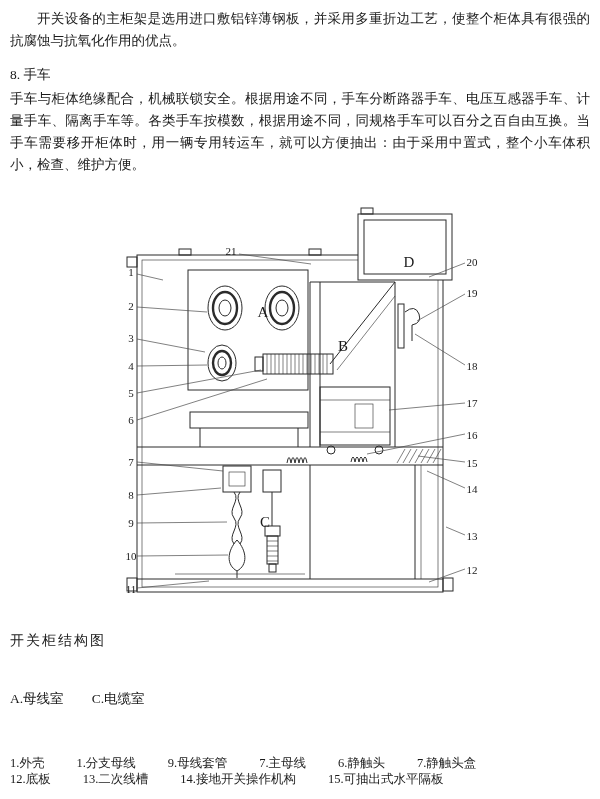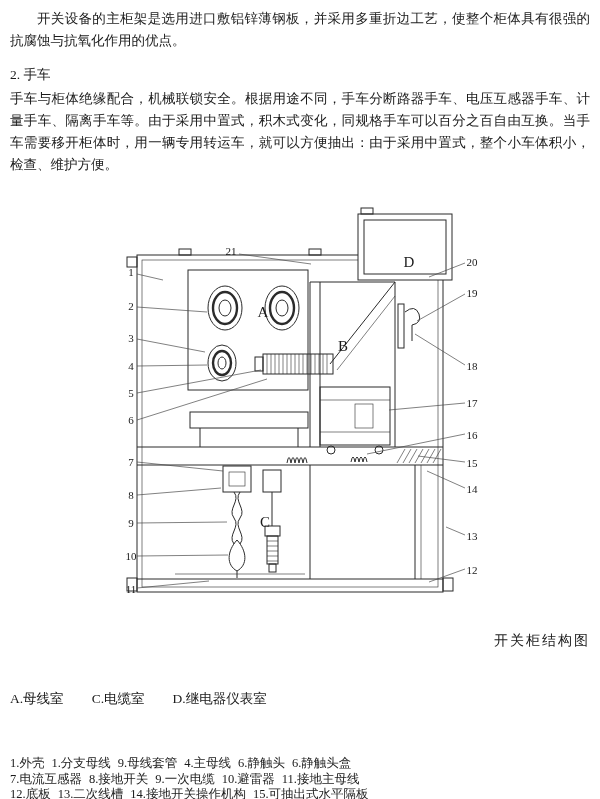--- a/index.html
+++ b/index.html
@@ -27,41 +27,41 @@
     line-height:22px;
     margin:12px 0 2px 0;
   }
   .figure{
     position:relative;
     height:400px;
     margin-top:28px;
   }
   .figure svg{ display:block; margin-left:105px; }
   .caption{
-    text-align:right;
+    text-align:left;
     font-size:14px;
     line-height:22px;
     margin-top:26px;
     letter-spacing:2px;
   }
   .legend{
     display:flex;
     gap:28px;
     font-size:13.5px;
     line-height:22px;
     margin-top:36px;
     align-items:flex-end;
   }
   .parts{
     margin-top:46px;
     font-size:12.5px;
   }
   .parts-row{
     display:flex;
-    gap:7px;
+    gap:32px;
     line-height:15.5px;
     white-space:nowrap;
   }
   
   .s{ fill:none; stroke:#2b2b2b; stroke-width:1; }
   .thin{ fill:none; stroke:#2b2b2b; stroke-width:0.6; }
   .thick{ fill:none; stroke:#2b2b2b; stroke-width:2.4; }
   .wfill{ fill:#ffffff; stroke:#2b2b2b; stroke-width:1; }
   .leader{ fill:none; stroke:#4a4a4a; stroke-width:0.7; }
   .callout-num{
@@ -75,23 +75,23 @@
     text-anchor:middle; dominant-baseline:central;
   }
 </style>
 </head>
 <body>
 
 <div class="page">
 
   <p class="para indent">开关设备的主柜架是选用进口敷铝锌薄钢板，并采用多重折边工艺，使整个柜体具有很强的抗腐蚀与抗氧化作用的优点。</p>
 
-  <h3 class="heading">2. 手车</h3>
-
-  <p class="para">手车与柜体绝缘配合，机械联锁安全。根据用途不同，手车分断路器手车、电压互感器手车、计量手车、隔离手车等。由于采用中置式，积木式变化，同规格手车可以百分之百自由互换。当手车需要移开柜体时，用一辆专用转运车，就可以方便抽出：由于采用中置式，整个小车体积小，检查、维护方便。</p>
+  <h3 class="heading">8. 手车</h3>
+
+  <p class="para">手车与柜体绝缘配合，机械联锁安全。根据用途不同，手车分断路器手车、电压互感器手车、计量手车、隔离手车等。各类手车按模数，根据用途不同，同规格手车可以百分之百自由互换。当手车需要移开柜体时，用一辆专用转运车，就可以方便抽出：由于采用中置式，整个小车体积小，检查、维护方便。</p>
 
   <div class="figure">
     <svg width="375" height="400" viewBox="0 0 375 400" xmlns="http://www.w3.org/2000/svg">
 
       <g>
         <rect class="s" x="22" y="51" width="306" height="337"></rect>
         <rect class="thin" x="27" y="56" width="296" height="327"></rect>
         <rect class="s" x="64" y="45" width="12" height="6"></rect>
         <rect class="s" x="194" y="45" width="12" height="6"></rect>
         <rect class="s" x="12" y="53" width="10" height="10"></rect>
@@ -227,38 +227,30 @@
           <text x="294" y="58" class="compartment-letter">D</text>
         </g>
     </svg>
   </div>
 
   <div class="caption">开关柜结构图</div>
 
   <div class="legend" id="legend-row">
       <span>A.母线室</span>
       <span>C.电缆室</span>
-      <span>D.继电器仪表室</span>
     </div>
 
   <div class="parts" id="parts-list">
       <div class="parts-row">
         <span>1.外壳</span>
         <span>1.分支母线</span>
         <span>9.母线套管</span>
-        <span>4.主母线</span>
+        <span>7.主母线</span>
         <span>6.静触头</span>
-        <span>6.静触头盒</span>
-      </div>
-      <div class="parts-row">
-        <span>7.电流互感器</span>
-        <span>8.接地开关</span>
-        <span>9.一次电缆</span>
-        <span>10.避雷器</span>
-        <span>11.接地主母线</span>
+        <span>7.静触头盒</span>
       </div>
       <div class="parts-row">
         <span>12.底板</span>
         <span>13.二次线槽</span>
         <span>14.接地开关操作机构</span>
         <span>15.可抽出式水平隔板</span>
       </div>
     </div>
 
 </div>

